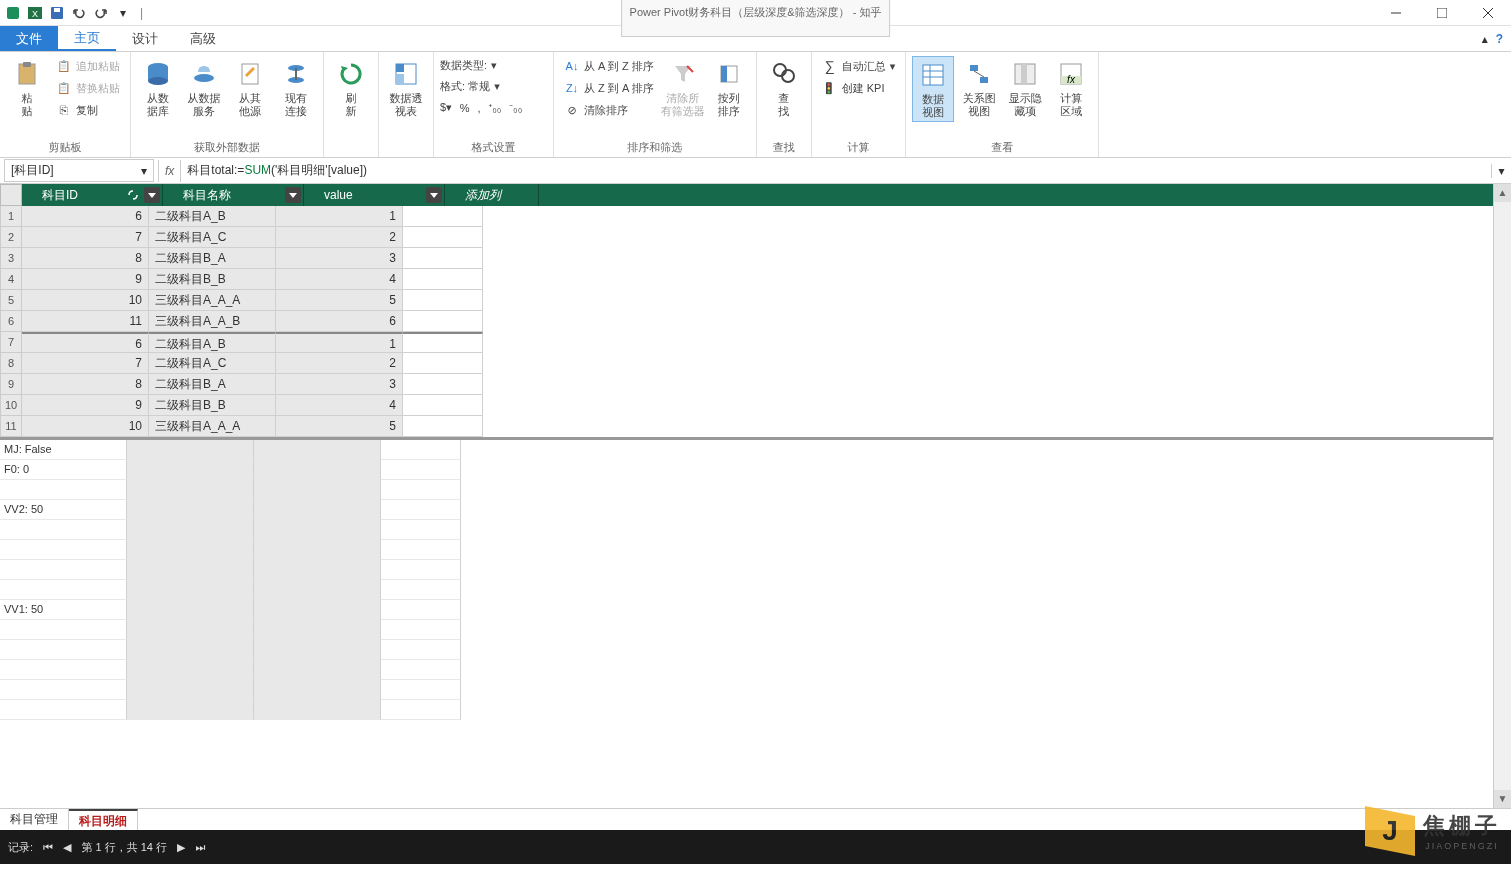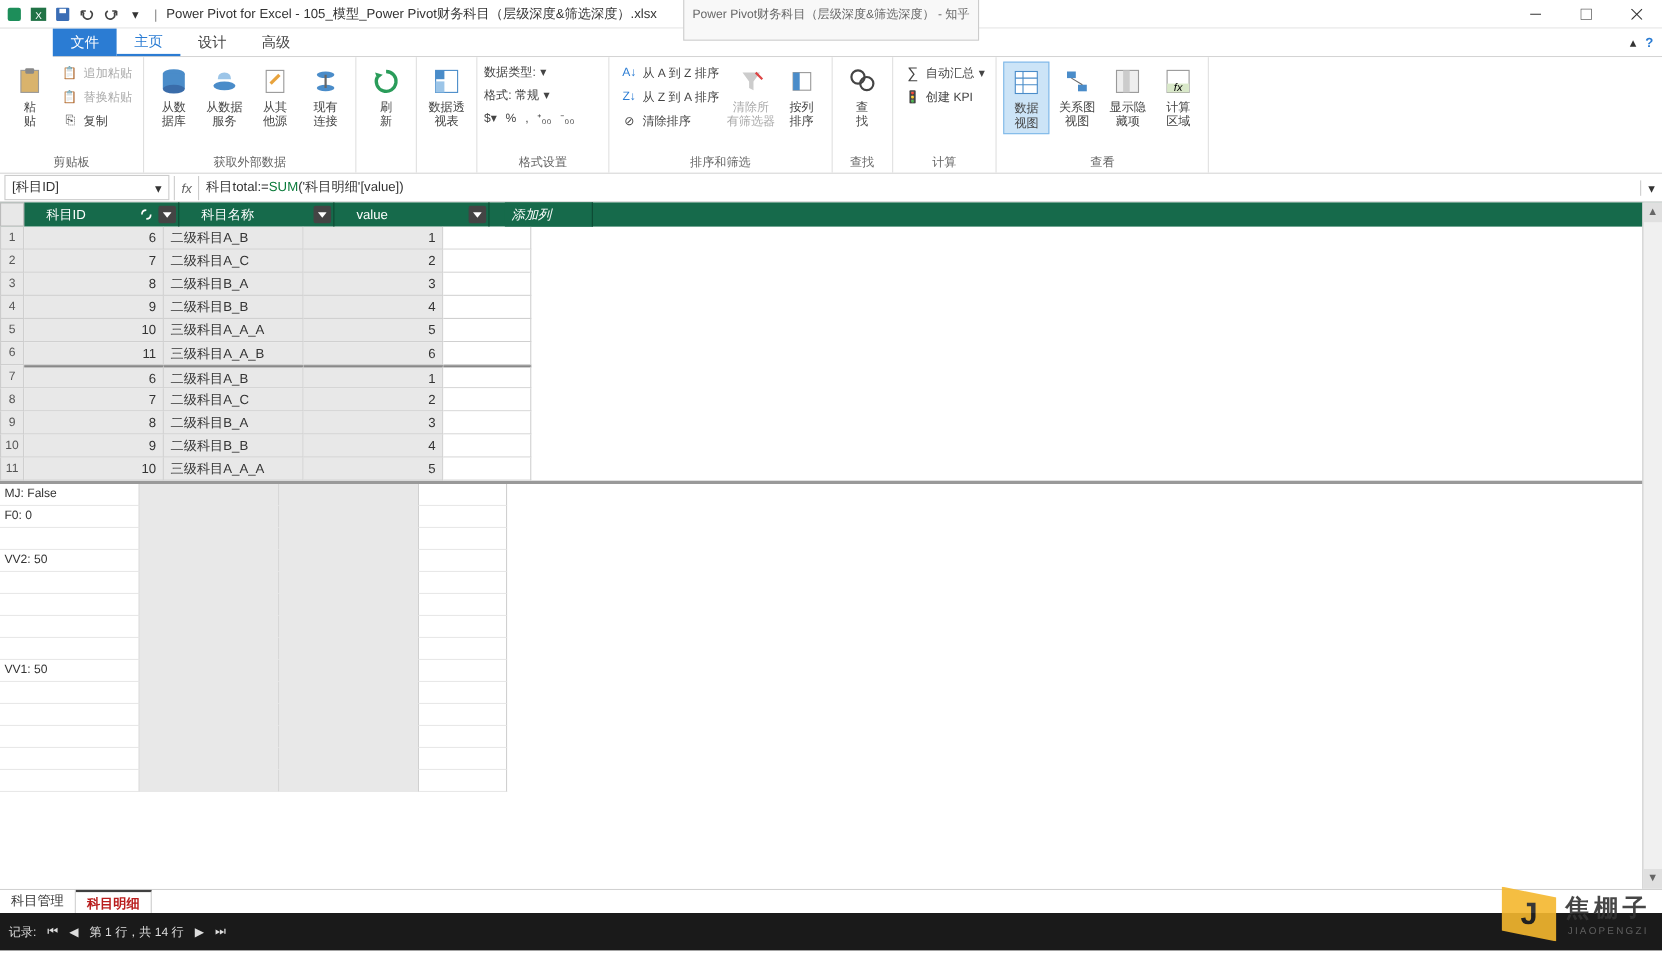--- a/index.html
+++ b/index.html
@@ -9,21 +9,21 @@
 .titlebar { height: 26px; background: #fff; display: flex; align-items: center; border-bottom: 1px solid #e0e0e0; }
 .titlebar .qat { display: flex; align-items: center; gap: 4px; padding: 0 4px; }
 .qat-icon { width: 18px; height: 18px; display: inline-flex; align-items: center; justify-content: center; }
 .titlebar .sep { color: #888; margin: 0 4px; }
 .titlebar .title { color: #333; font-size: 12px; }
 .titlebar .center-tab { position: absolute; left: 50%; transform: translateX(-50%); border: 1px solid #ccc; padding: 16px 8px; background: #f8f8f8; color: #666; font-size: 11px; }
 .titlebar .win-controls { margin-left: auto; display: flex; }
 .win-btn { width: 46px; height: 26px; display: flex; align-items: center; justify-content: center; color: #333; }
 
 
-.ribbon-tabs { height: 26px; display: flex; align-items: stretch; border-bottom: 1px solid #d0d0d0; background: #fff; margin-left: 48px; }
+.ribbon-tabs { height: 26px; display: flex; align-items: stretch; border-bottom: 1px solid #d0d0d0; background: #fff; }
 .ribbon-tab { padding: 0 16px; display: flex; align-items: center; font-size: 13px; color: #444; cursor: pointer; }
 .ribbon-tab.file { background: #2b7cd3; color: #fff; }
 .ribbon-tab.active { border-bottom: 2px solid #2b7cd3; color: #2b7cd3; }
 .ribbon-tabs .right-icons { margin-left: auto; display: flex; align-items: center; padding-right: 8px; gap: 8px; }
 
 
 .ribbon { height: 106px; background: #fff; border-bottom: 1px solid #d0d0d0; display: flex; }
 .rgroup { border-right: 1px solid #e0e0e0; padding: 4px 6px 0 6px; display: flex; flex-direction: column; }
 .rgroup .items { flex: 1; display: flex; align-items: flex-start; gap: 4px; }
 .rgroup .label { text-align: center; font-size: 11px; color: #666; padding: 2px 0; }
@@ -119,21 +119,20 @@
           <path d="M10 4 A4 4 0 1 1 4 6 L2 4 M2 4 L2 8 M2 4 L6 4" stroke="#444" fill="none" stroke-width="1.5"></path>
         </svg>
       </span>
     <span class="qat-icon">
         <svg width="14" height="14">
           <path d="M4 4 A4 4 0 1 0 10 6 L12 4 M12 4 L12 8 M12 4 L8 4" stroke="#444" fill="none" stroke-width="1.5"></path>
         </svg>
       </span>
     <span class="qat-icon">▾</span>
     <span class="sep">|</span>
-    <span class="title">Power Pivot for Excel - 105_模型_Power Pivot财务科目（层级深度&amp;筛选深度）.xlsx</span>
   </div>
   <div class="center-tab">Power Pivot财务科目（层级深度&amp;筛选深度） - 知乎</div>
   <div class="win-controls">
     <div class="win-btn">
         <svg width="10" height="10">
           <line x1="0" y1="5" x2="10" y2="5" stroke="#333"></line>
         </svg>
       </div>
     <div class="win-btn">
         <svg width="10" height="10">

